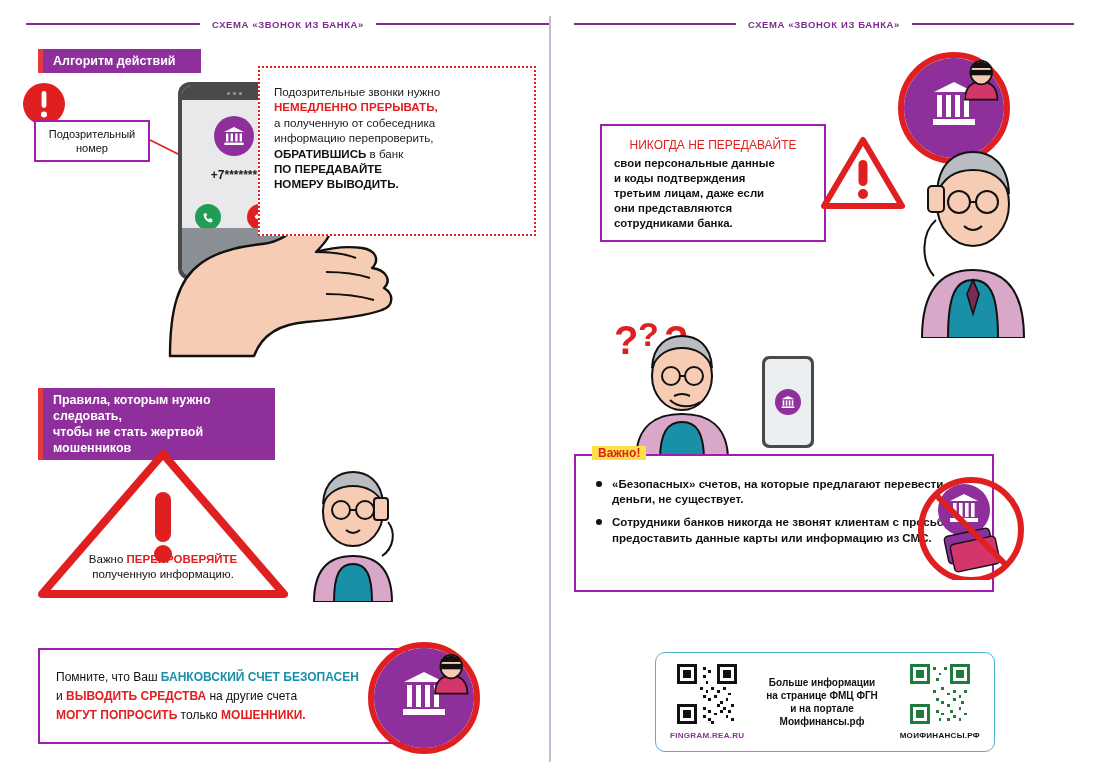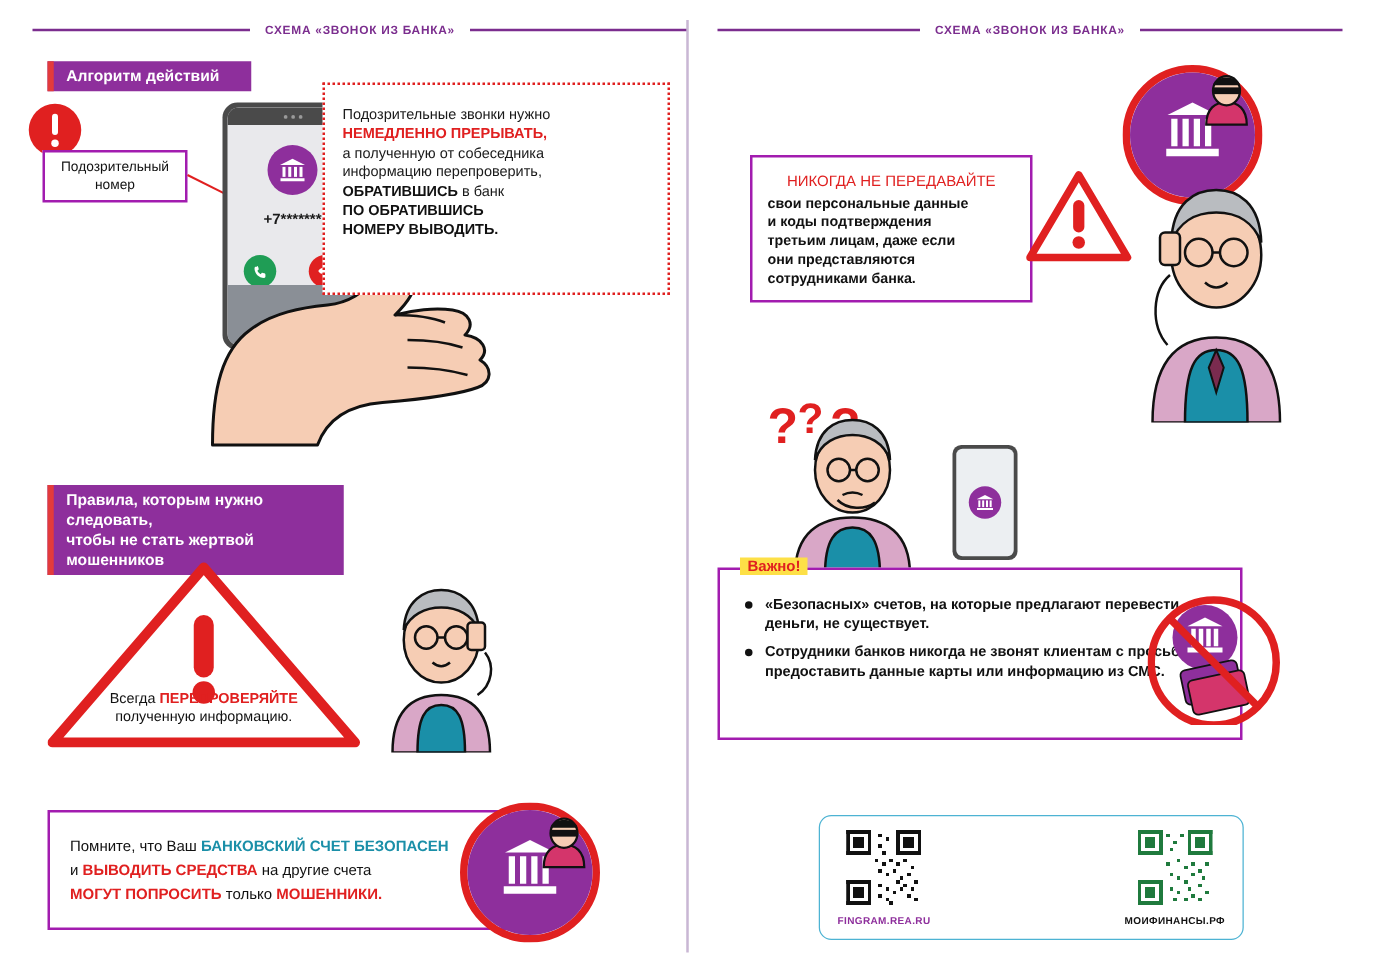--- a/index.html
+++ b/index.html
@@ -262,38 +262,38 @@
     <path d="M196 134 C210 134 230 136 244 140" fill="none" stroke="#111" stroke-width="2"></path>
   </svg>
 
   <div class="redbox-dotted" style="left:258px; top:66px; width:278px; height:170px; padding:16px 14px;">
     <div class="body-text">
       <span>Подозрительные звонки нужно</span><br>
       <span class="red-strong">НЕМЕДЛЕННО ПРЕРЫВАТЬ,</span><br>
       <span>а полученную от собеседника</span><br>
       <span>информацию перепроверить,</span><br>
       <span class="blk-strong">ОБРАТИВШИСЬ</span><span> в банк</span><br>
-      <span class="blk-strong">ПО ОБРАТИВШИСЬ</span><br>
+      <span class="blk-strong">ПО ПЕРЕДАВАЙТЕ</span><br>
       <span class="blk-strong">НОМЕРУ ВЫВОДИТЬ.</span>
     </div>
   </div>
 
   <div class="ribbon" style="left:38px; top:388px; width:237px;">
     <span>Правила, которым нужно следовать,</span><br>
     <span>чтобы не стать жертвой мошенников</span>
   </div>
 
   <div class="tri-wrap">
     <svg width="250" height="150" viewBox="0 0 250 150">
       <path d="M125 6 L246 146 L4 146 Z" fill="#fff" stroke="#e02020" stroke-width="8" stroke-linejoin="round"></path>
       <rect x="117" y="44" width="16" height="50" rx="8" fill="#e02020"></rect>
       <circle cx="125" cy="106" r="9" fill="#e02020"></circle>
     </svg>
     <div style="position:absolute; left:0; top:104px; width:250px; text-align:center; font-size:11.5px; line-height:15px; color:#111;">
-      <span>Всегда </span><span class="red-strong">ПЕРЕПРОВЕРЯЙТЕ</span><br>
+      <span>Важно </span><span class="red-strong">ПЕРЕПРОВЕРЯЙТЕ</span><br>
       <span>полученную информацию.</span>
     </div>
   </div>
 
   <svg class="art" style="left:278px; top:452px;" width="150" height="150" viewBox="0 0 150 150">
 
     <path d="M36 150 C36 116 52 104 75 104 C98 104 114 116 114 150 Z" fill="#d9a7c7" stroke="#111" stroke-width="2"></path>
     <path d="M56 150 C56 122 62 112 75 112 C88 112 94 122 94 150 Z" fill="#1a8fa8" stroke="#111" stroke-width="2"></path>
 
     <ellipse cx="75" cy="60" rx="30" ry="34" fill="#f6cdb4" stroke="#111" stroke-width="2"></ellipse>
@@ -493,20 +493,26 @@
             <rect x="11" y="19" width="1" height="1"></rect>
           <rect x="14" y="14" width="1" height="1"></rect>
             <rect x="16" y="15" width="1" height="1"></rect>
           <rect x="18" y="16" width="1" height="1"></rect>
             <rect x="12" y="20" width="1" height="1"></rect>
         </g>
       </svg>
       <div class="qr-caption" style="color:#8e2f9c;">FINGRAM.REA.RU</div>
     </div>
 
+    <div class="qr-mid">
+      <span>Больше информации</span><br>
+      <span>на странице ФМЦ ФГН</span><br>
+      <span>и на портале</span><br>
+      <span>Моифинансы.рф</span>
+    </div>
 
     <div class="qr-col">
       <svg width="60" height="60" viewBox="0 0 21 21" shape-rendering="crispEdges">
         <rect width="21" height="21" fill="#fff"></rect>
         <g fill="#1f7a3d">
           <rect x="0" y="0" width="7" height="1"></rect>
             <rect x="0" y="6" width="7" height="1"></rect>
           <rect x="0" y="0" width="1" height="7"></rect>
             <rect x="6" y="0" width="1" height="7"></rect>
           <rect x="2" y="2" width="3" height="3"></rect>

